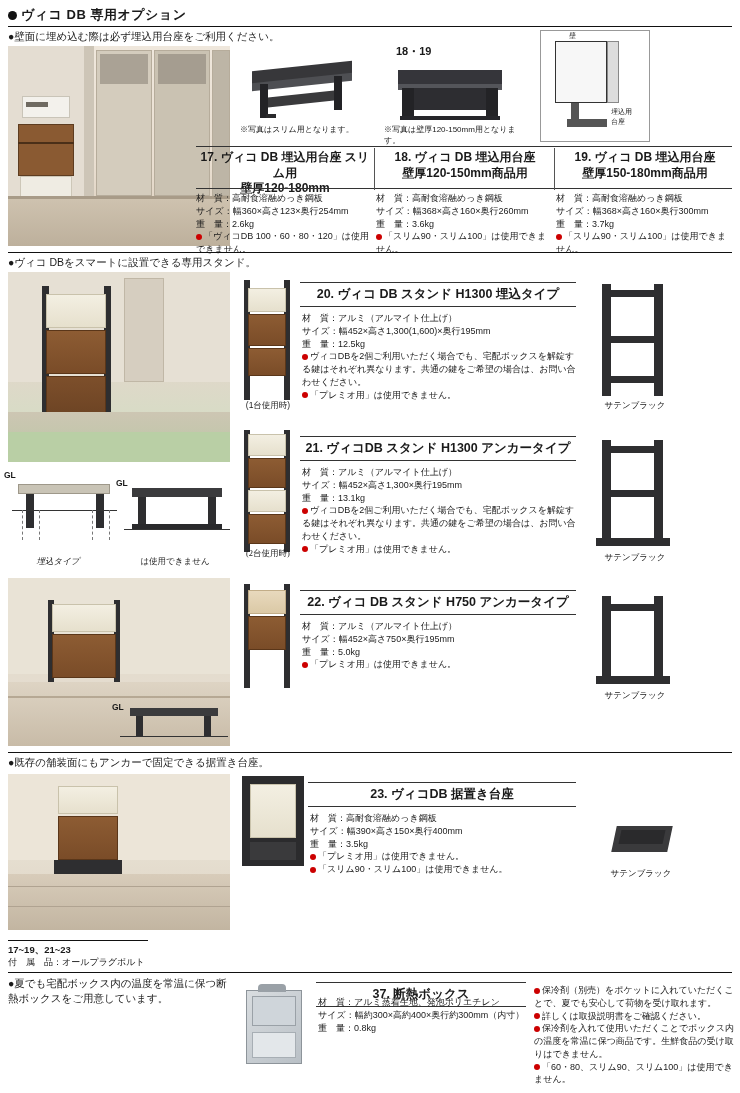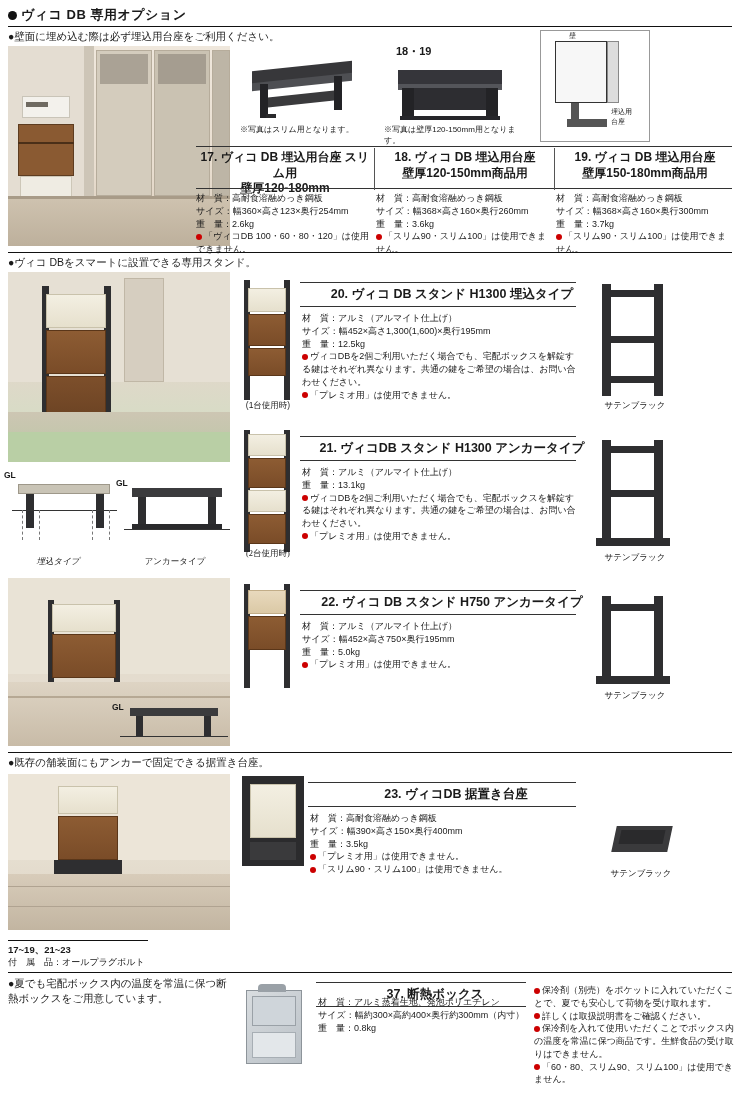--- a/index.html
+++ b/index.html
@@ -33,21 +33,21 @@
   
   .spec { font-size:9px; line-height:1.42; }
   .spec .dot {
     display:inline-block; width:6px; height:6px; border-radius:50%;
     background:#c00; margin-right:2px; vertical-align:middle;
   }
   .spec .dotline { display:block; }
 
   
   .ptitle { font-size:12px; font-weight:bold; text-align:center; line-height:1.3; }
-  .ptitle-l { font-size:12.5px; font-weight:bold; line-height:1.3;margin-left:14px; }
+  .ptitle-l { font-size:12.5px; font-weight:bold; line-height:1.3; }
 
   
   .photo { position:absolute; overflow:hidden; }
 
   .cap { font-size:8.5px; text-align:center; }
 
   
   .scene1 { background:linear-gradient(180deg,#efe7dc 0%,#e9ded0 60%,#d8cbb9 100%); }
   .wall-l { position:absolute; background:#d8d2c6; }
   .door-panel { position:absolute; background:#cfc7b8; border:1px solid #b6ac9b; }
@@ -222,37 +222,38 @@
   <div class="abs cap" style="left:8px; top:556px; width:100px;font-style:italic;">埋込タイプ</div>
 
   <div class="photo" style="left:124px; top:478px; width:106px; height:72px;">
     <div style="position:absolute; left:8px; top:10px; width:90px; height:9px; background:#3b3b3d;"></div>
     <div style="position:absolute; left:14px; top:19px; width:8px; height:30px; background:#2e2e30;"></div>
     <div style="position:absolute; left:84px; top:19px; width:8px; height:30px; background:#2e2e30;"></div>
     <div style="position:absolute; left:8px; top:46px; width:90px; height:5px; background:#2a2a2c;"></div>
     <div style="position:absolute; left:0; top:51px; width:106px; height:1px; background:#333;"></div>
   </div>
   <div class="abs gl-label" style="left:116px; top:478px;">GL</div>
-  <div class="abs cap" style="left:120px; top:556px; width:110px;">アンカータイプ</div>
+  <div class="abs cap" style="left:120px; top:556px; width:110px;">は使用できません</div>
 
   <div class="photo" style="left:238px; top:430px; width:58px; height:122px;">
     <div class="stand-col" style="left:6px; top:0; width:6px; height:122px;"></div>
     <div class="stand-col" style="left:46px; top:0; width:6px; height:122px;"></div>
     <div class="cream" style="left:10px; top:4px; width:38px; height:22px;"></div>
     <div class="wood" style="left:10px; top:28px; width:38px; height:30px;"></div>
     <div class="cream" style="left:10px; top:60px; width:38px; height:22px;"></div>
     <div class="wood" style="left:10px; top:84px; width:38px; height:30px;"></div>
   </div>
   <div class="abs cap" style="left:238px; top:548px; width:60px;font-family:Liberation Serif, serif;">(2台使用時)</div>
 
   <div class="abs rule-thin" style="left:300px; top:436px; width:276px;"></div>
   <div class="abs ptitle-l" style="left:300px; top:440px; width:276px; text-align:center;">21. ヴィコDB スタンド H1300 アンカータイプ</div>
   <div class="abs rule-thin" style="left:300px; top:460px; width:276px;"></div>
   <div class="abs spec" style="left:302px; top:466px; width:278px;">
     <div>材　質：アルミ（アルマイト仕上げ）</div>
+    <div>サイズ：幅452×高さ1,300×奥行195mm</div>
     <div>重　量：13.1kg</div>
     <div class="dotline"><span class="dot"></span><span>ヴィコDBを2個ご利用いただく場合でも、宅配ボックスを解錠する鍵はそれぞれ異なります。共通の鍵をご希望の場合は、お問い合わせください。</span></div>
     <div class="dotline"><span class="dot"></span><span>「プレミオ用」は使用できません。</span></div>
   </div>
   <div class="photo" style="left:592px; top:440px; width:88px; height:106px;">
     <div class="stand-col" style="left:10px; top:0; width:9px; height:106px;"></div>
     <div class="stand-col" style="left:62px; top:0; width:9px; height:106px;"></div>
     <div class="stand-col" style="left:10px; top:6px; width:61px; height:7px;"></div>
     <div class="stand-col" style="left:10px; top:50px; width:61px; height:7px;"></div>
     <div class="stand-col" style="left:4px; top:98px; width:74px; height:8px;"></div>

